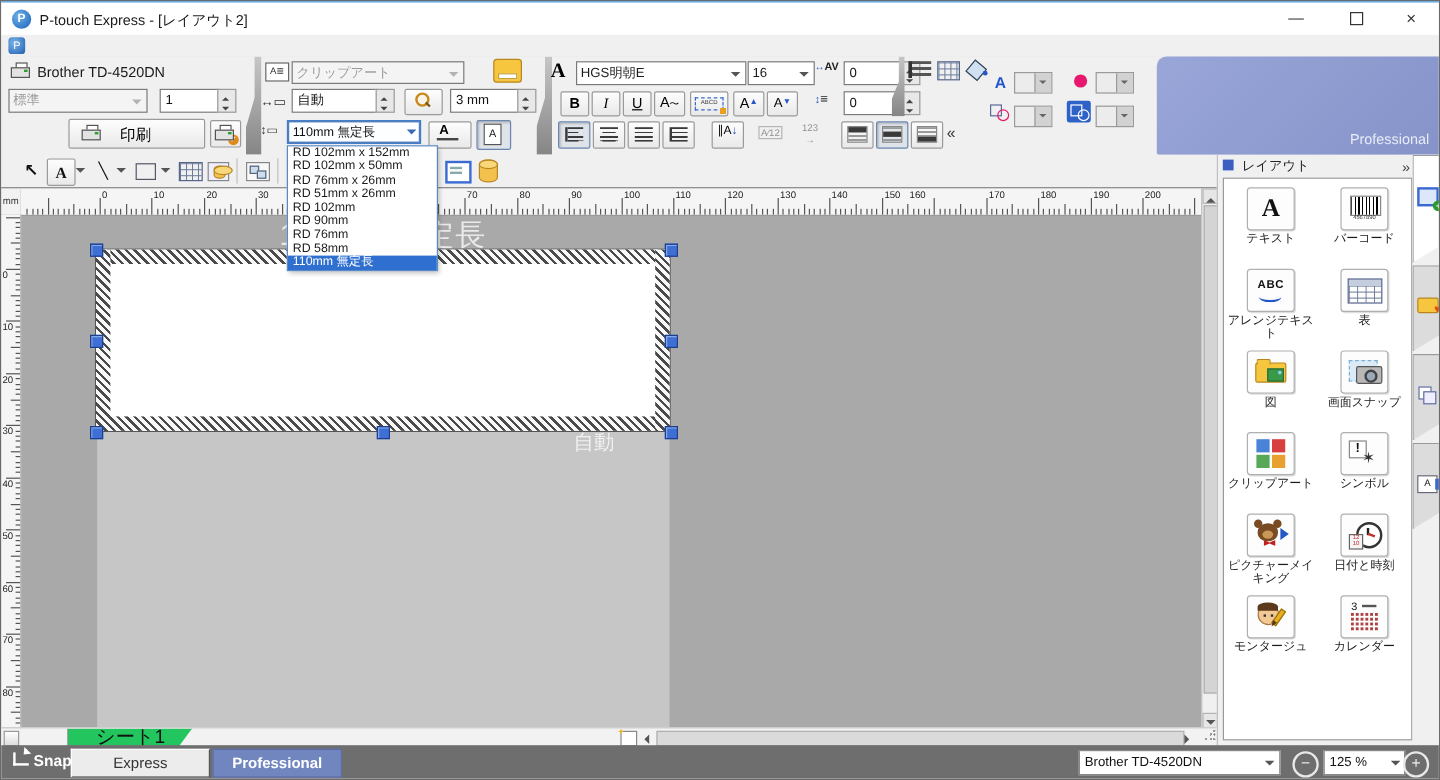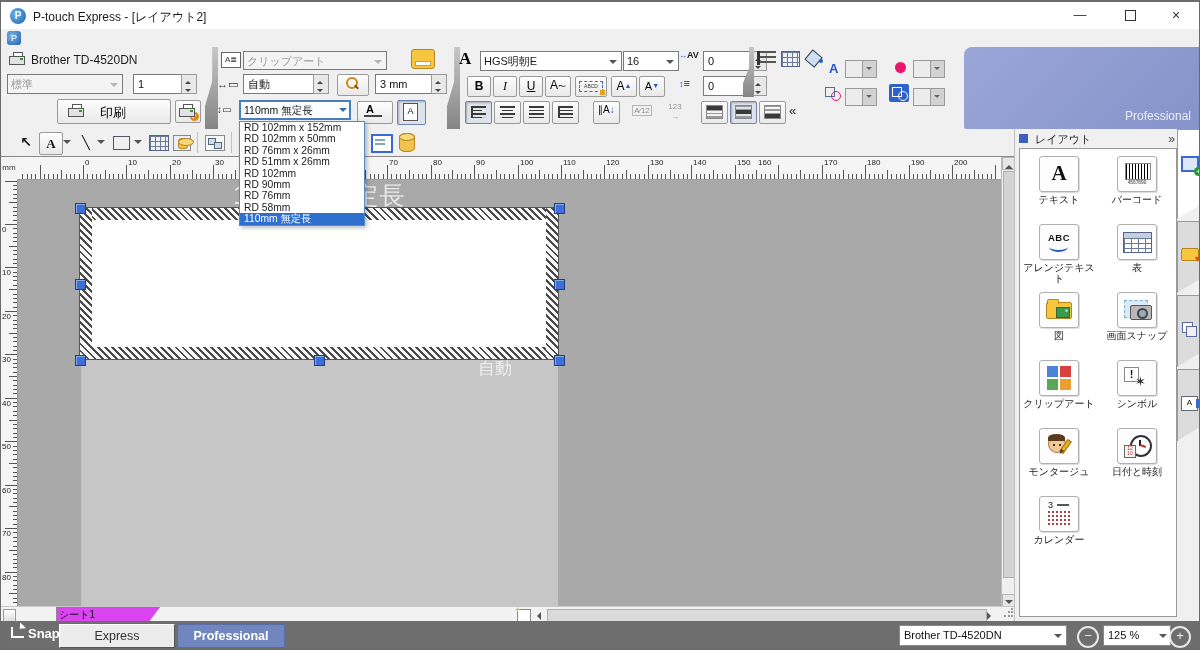--- a/index.html
+++ b/index.html
@@ -115,23 +115,23 @@
   .handle{position:absolute;width:9px;height:9px;background:#3f6fd4;border:1px solid #1c3f8c;box-shadow:inset 1px 1px 0 #86aaе8;
           box-shadow:inset 1px 1px 0 #86aae8;}
   
   .vscroll{left:1000px;top:0;width:13px;height:450px;background:#f0f0f0;border-left:1px solid #bdbdbd;}
   .sbtn{position:absolute;left:0;width:13px;height:13px;background:#e6e6e6;border:1px solid #b5b5b5;box-sizing:border-box;}
   .tri{position:absolute;width:0;height:0;border:4px solid transparent;}
   .vthumb{position:absolute;left:1px;top:14px;width:11px;height:405px;background:#d4d4d4;border:1px solid #aeaeae;}
   
   .sheetrow{left:0;top:605px;width:1013px;height:15px;background:#f2f2f2;border-top:1px solid #c8c8c8;}
   .corner-ico{left:2px;top:2px;width:11px;height:11px;border:1px solid #9a9a9a;background:linear-gradient(#fff,#ddd);}
-  .sheettab{left:55px;top:0px;width:104px;height:15px;background:#d946ef;border:1px solid #8a8a8a;border-top:none;
+  .sheettab{left:55px;top:0px;width:104px;height:15px;background:#22c55e;border:1px solid #8a8a8a;border-top:none;
             clip-path:polygon(0 0,100% 0,calc(100% - 11px) 100%,0 100%);
-            font-size:10px;line-height:15px;padding-left:2px;color:#111;box-sizing:border-box;}
+            font-size:16px;line-height:15px;padding-left:23px;color:#111;box-sizing:border-box;}
   .newsheet{left:516px;top:2px;width:12px;height:11px;background:#fff;border:1px solid #888;}
   .newsheet:after{content:"";position:absolute;left:-3px;top:-3px;width:5px;height:5px;background:#f2b824;clip-path:polygon(50% 0,63% 35%,100% 50%,63% 65%,50% 100%,37% 65%,0 50%,37% 35%);}
   .hthumb{position:absolute;left:546px;top:2px;width:438px;height:11px;background:#dadada;border:1px solid #b0b0b0;}
   .grip{left:1002px;top:607px;width:10px;height:10px;background:
         radial-gradient(circle 1px at 2px 8px,#999 99%,transparent),
         radial-gradient(circle 1px at 6px 8px,#999 99%,transparent),
         radial-gradient(circle 1px at 6px 4px,#999 99%,transparent),
         radial-gradient(circle 1px at 9px 8px,#999 99%,transparent),
         radial-gradient(circle 1px at 9px 4px,#999 99%,transparent),
         radial-gradient(circle 1px at 9px 1px,#999 99%,transparent);}
@@ -886,31 +886,39 @@
     </div>
     <div class="sb-item">
       <div class="sb-ic">
           <span class="cc ic-sym1">!</span>
           <span class="cc ic-sym2">✶</span>
         </div>
       <div class="sb-cap">シンボル</div>
     </div>
     <div class="sb-item">
       <div class="sb-ic">
+          <span class="cc ic-bear"></span>
+          <span class="cc ic-bowtie"></span>
+          <span class="cc ic-beararrow"></span>
+        </div>
+      <div class="sb-cap">ピクチャーメイキング</div>
+    </div>
+    <div class="sb-item">
+      <div class="sb-ic">
+          <span class="cc ic-clock"></span>
+          <span class="cc ic-cal-chip">12<br>10</span>
+        </div>
+      <div class="sb-cap">日付と時刻</div>
+    </div>
+    <div class="sb-item">
+      <div class="sb-ic">
           <span class="cc ic-face"></span>
           <span class="cc ic-pencil"></span>
         </div>
       <div class="sb-cap">モンタージュ</div>
-    </div>
-    <div class="sb-item">
-      <div class="sb-ic">
-          <span class="cc ic-clock"></span>
-          <span class="cc ic-cal-chip">12<br>10</span>
-        </div>
-      <div class="sb-cap">日付と時刻</div>
     </div>
     <div class="sb-item">
       <div class="sb-ic">
           <span class="cc ic-cal">
             <span class="three">3</span>
             <span class="bar"></span>
             <span class="dots"></span>
           </span>
         </div>
       <div class="sb-cap">カレンダー</div>

